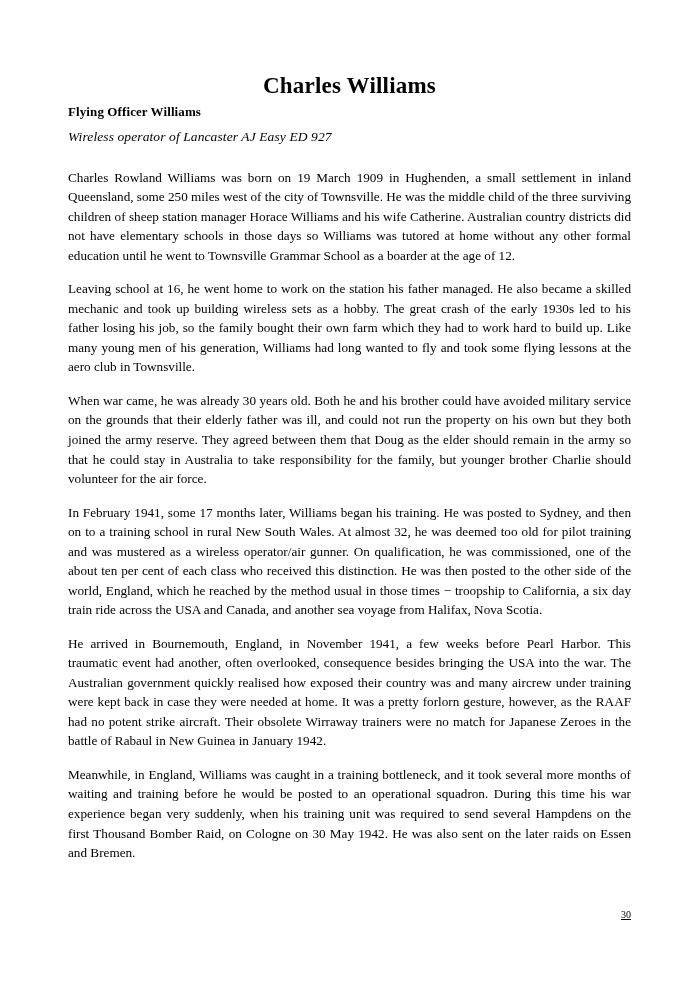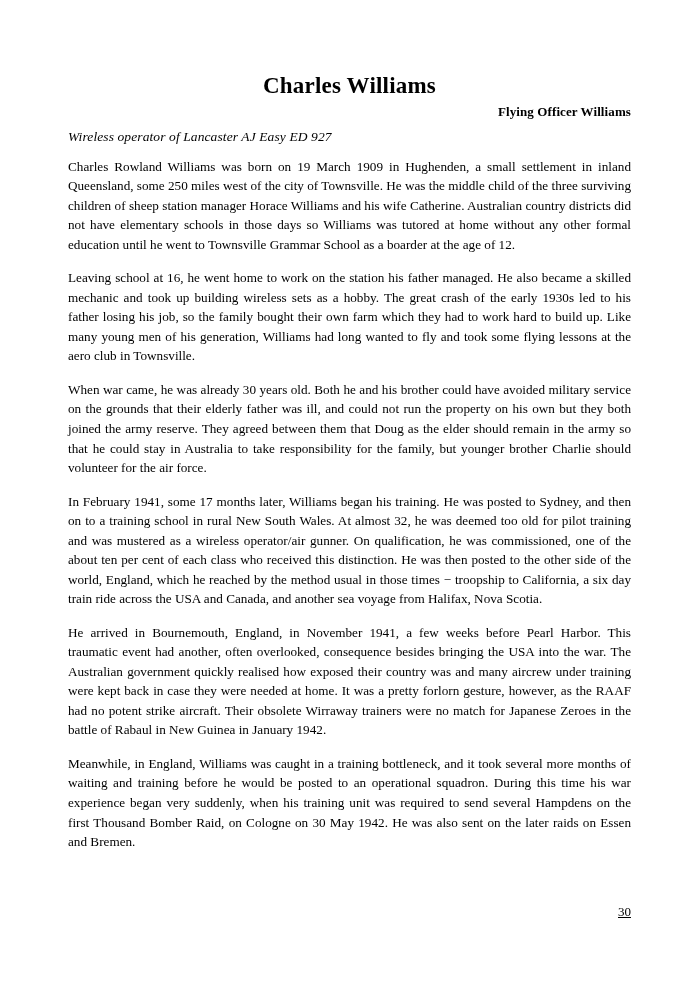--- a/index.html
+++ b/index.html
@@ -26,54 +26,54 @@
   .doc-title {
     text-align: center;
     font-family: "Liberation Serif", serif;
     font-weight: bold;
     font-size: 23px;
     letter-spacing: 0.2px;
     margin: 10px 0 0 0;
     line-height: 1.2;
   }
   .doc-subtitle {
-    text-align: right;
+    text-align: left;
     font-family: "Liberation Serif", serif;
     font-weight: bold;
     font-size: 13px;
     margin: 4px 0 0 0;
     letter-spacing: 0.1px;
   }
   .doc-byline {
     text-align: left;
     font-family: "Liberation Serif", serif;
     font-style: italic;
     font-size: 13.5px;
     margin: 9px 0 0 0;
     letter-spacing: 0.1px;
   }
   .body-text {
-    margin-top: 12px;
+    margin-top: 23px;
     font-family: Liberation Serif, serif;
   }
   p.para {
     text-align: justify;
     font-size: 13.2px;
     line-height: 1.48;
     margin: 0 0 14px 0;
     text-indent: 0;
   }
   p.para.tight {
     margin-bottom: 0;
   }
   .page-number {
     position: absolute;
     right: 68px;
     bottom: 72px;
-    font-size: 13px;
+    font-size: 10px;
     font-family: "Liberation Serif", serif;
     text-decoration: underline;
   }
 </style>
 </head>
 <body>
 
 <div class="page">
 
   <h1 class="doc-title">Charles Williams</h1>

